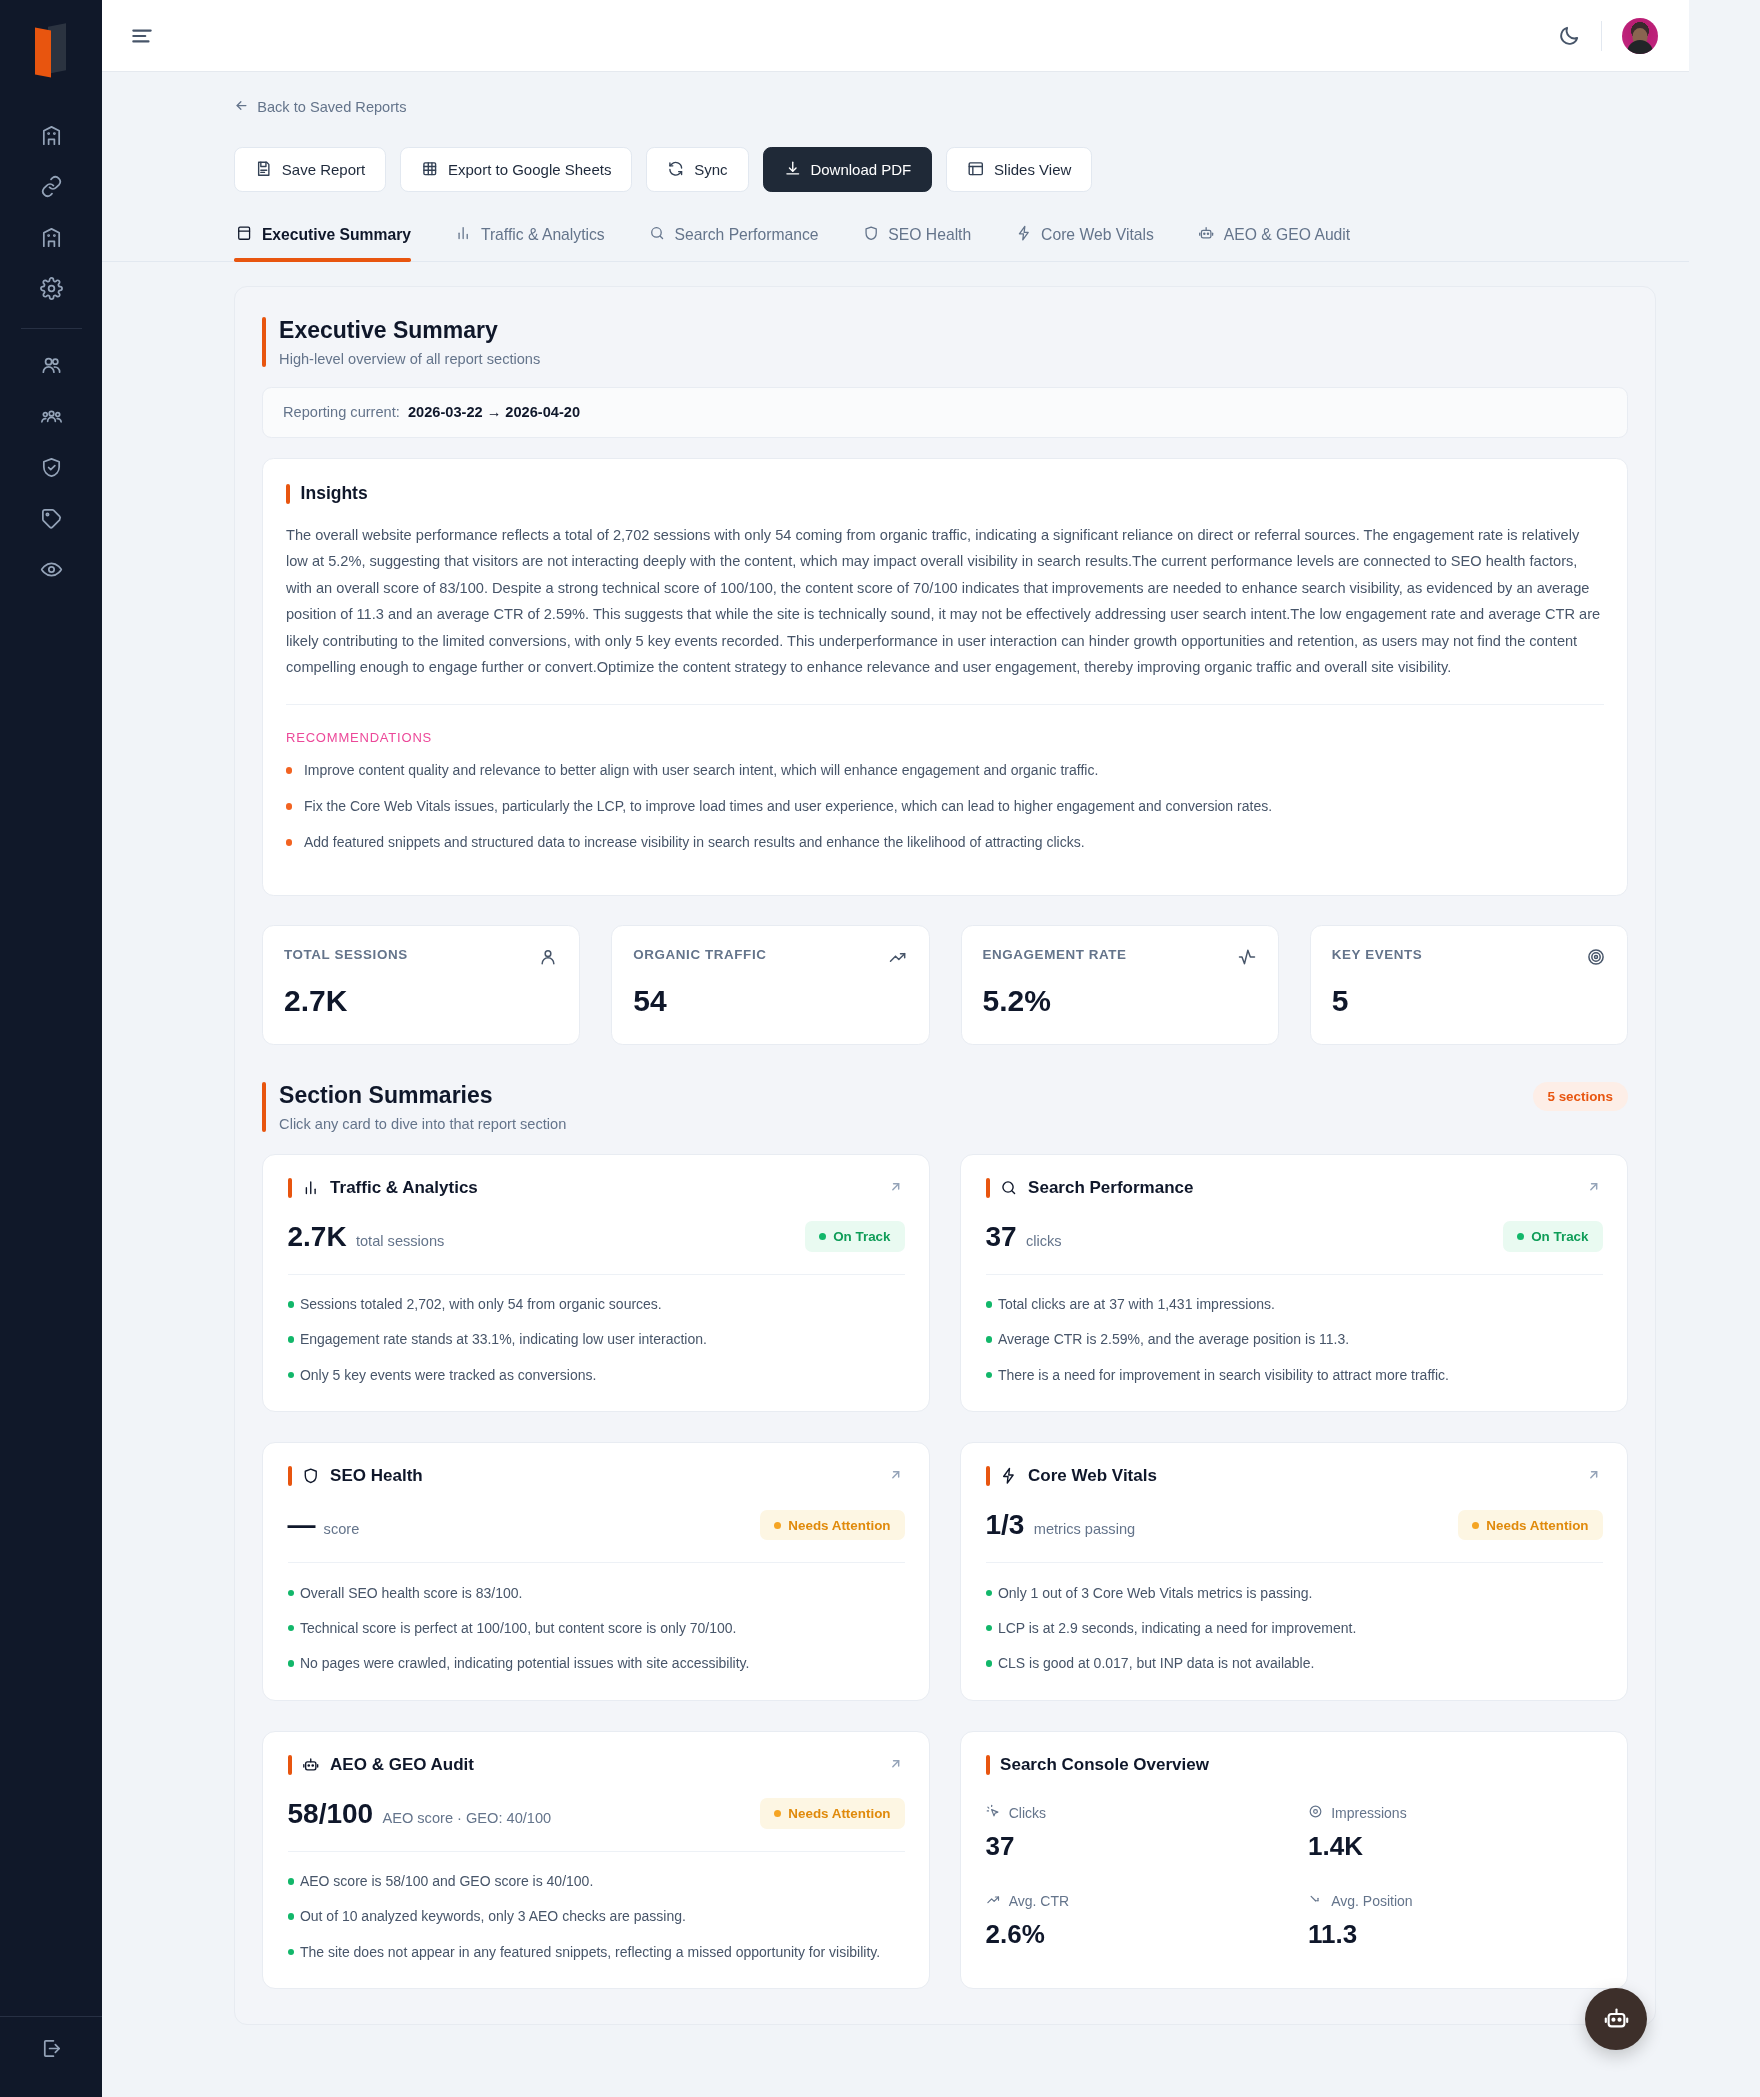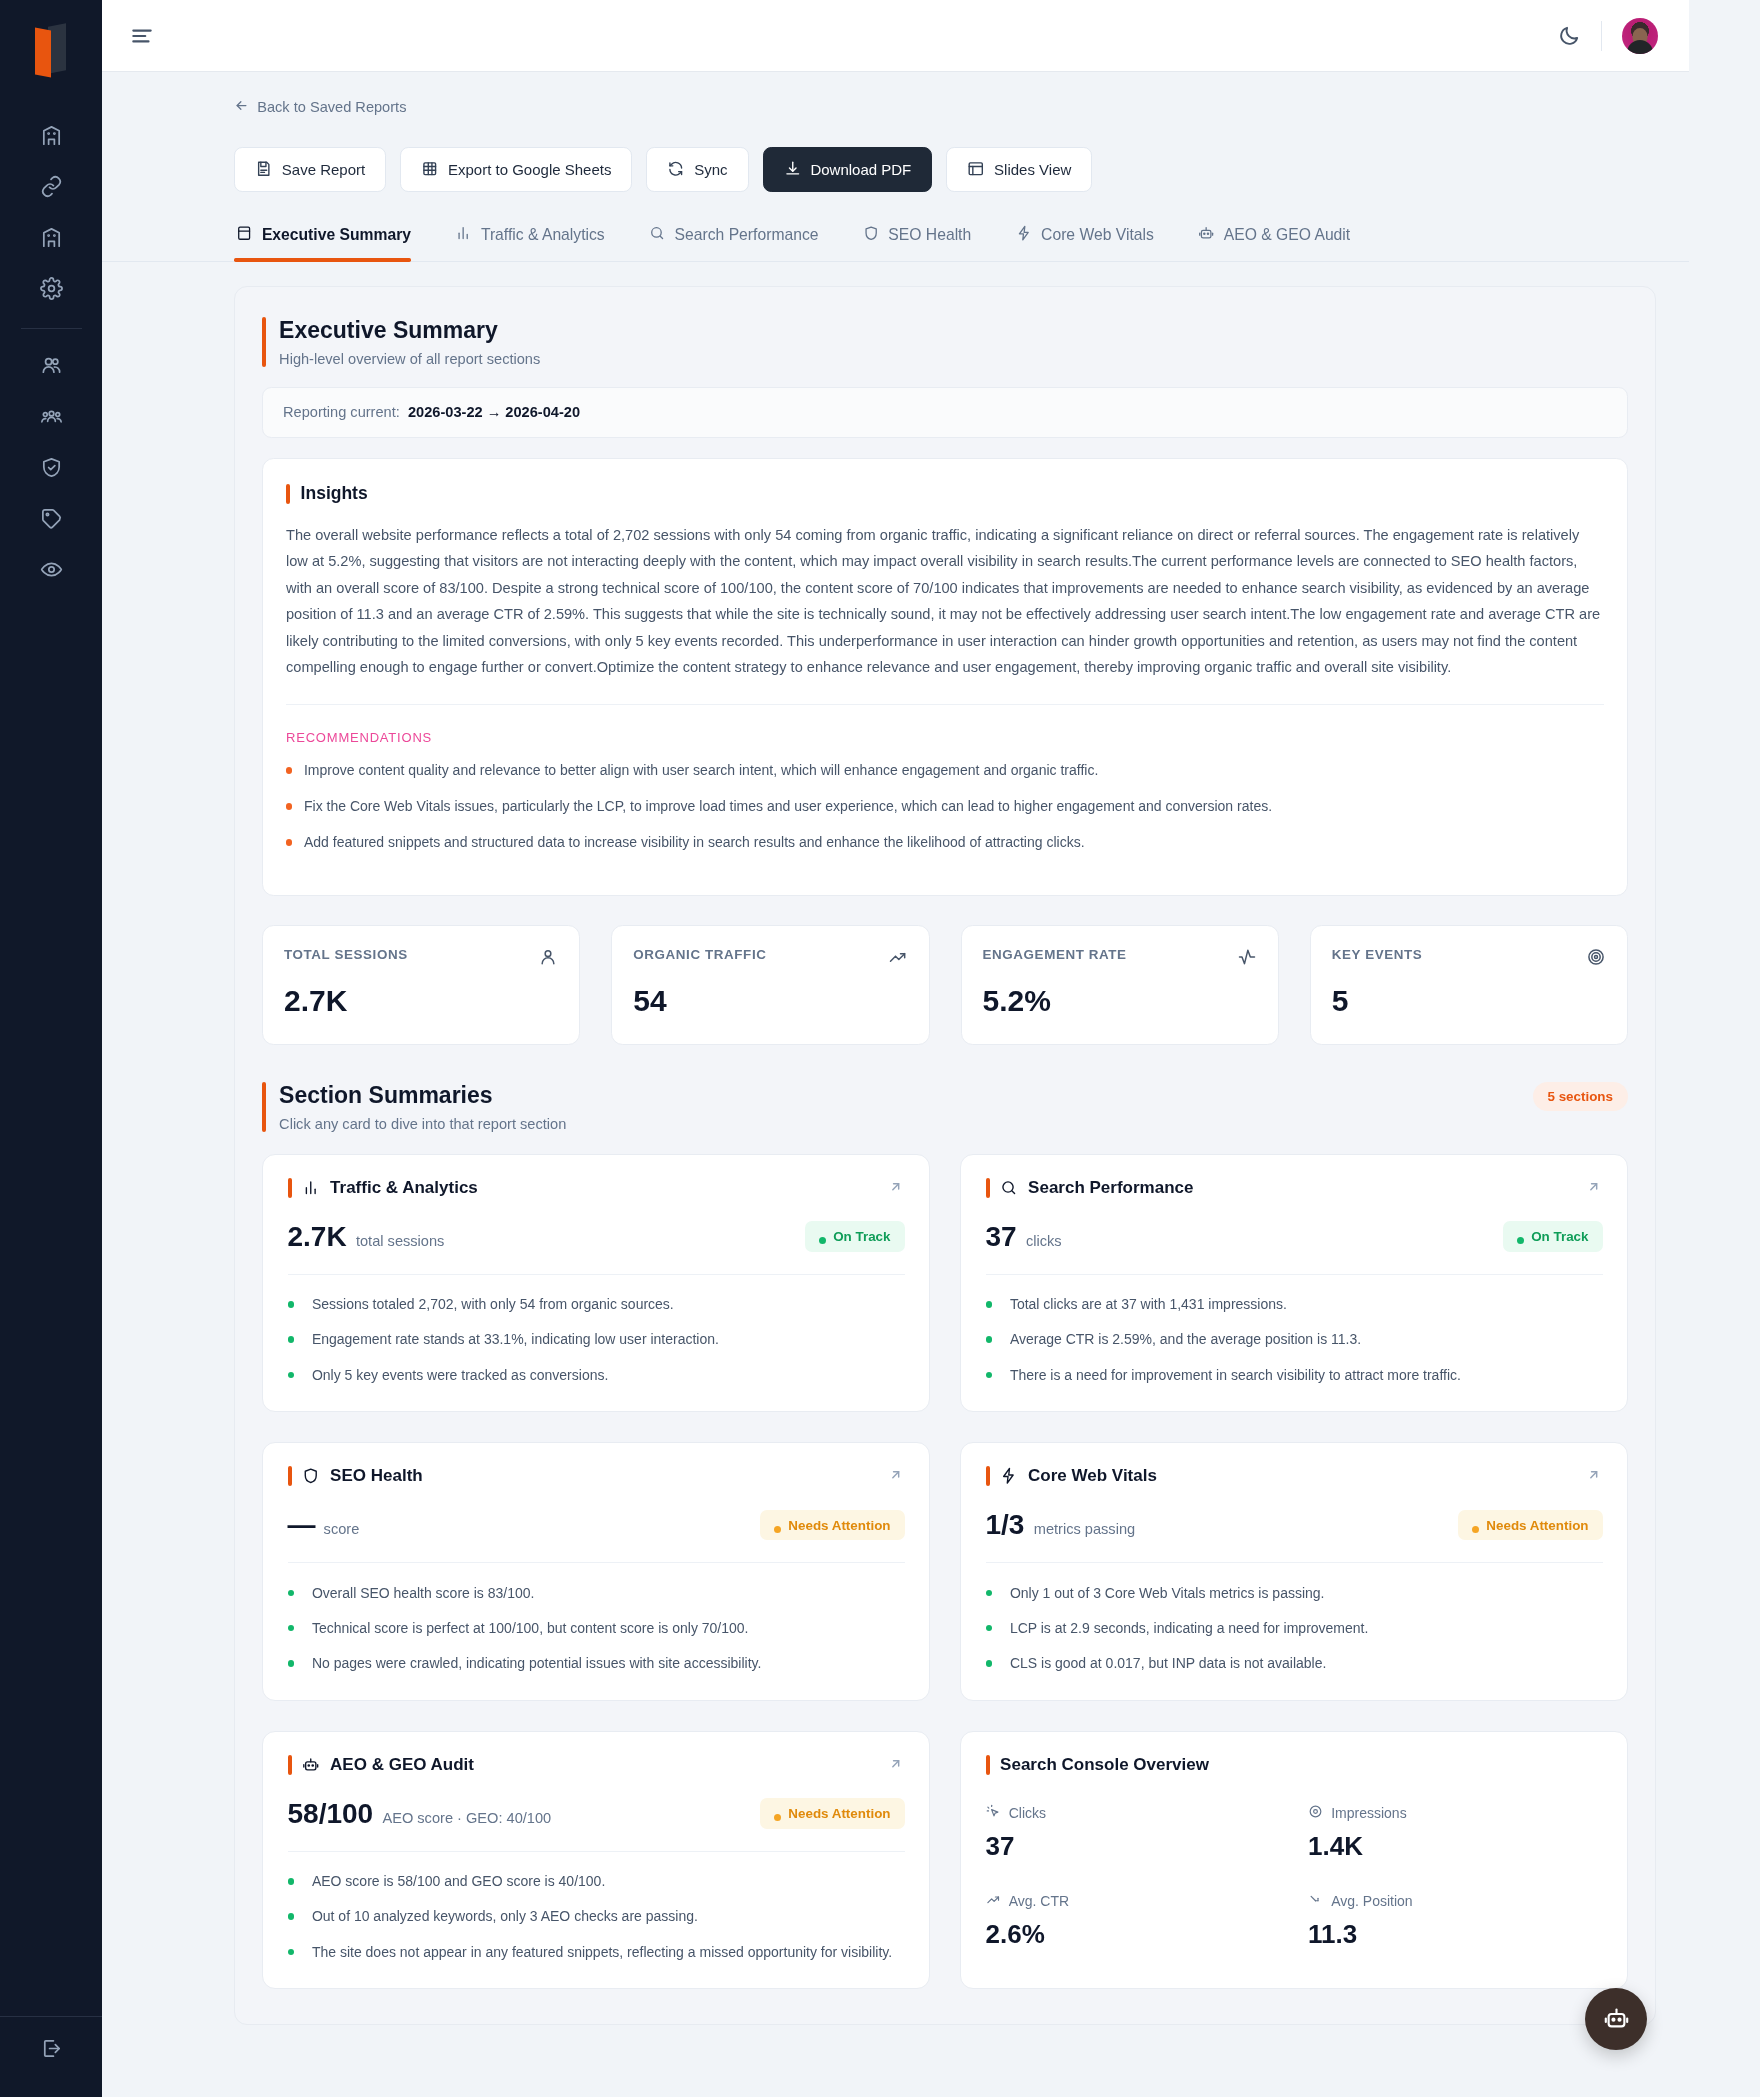--- a/index.html
+++ b/index.html
@@ -188,32 +188,32 @@
   .scard-icon { width:17.5px; height:17.5px; }
   .scard-icon svg { width:17.5px; height:17.5px; stroke:#0f172a; fill:none; stroke-width:1.9; stroke-linecap:round; stroke-linejoin:round; }
   .scard-title { font-size: 17px; font-weight: 700; color:#0f172a; }
   .arrow-out svg { width:17.5px; height:17.5px; stroke:#94a3b8; fill:none; stroke-width:2; stroke-linecap:round; stroke-linejoin:round; cursor:pointer; }
 
   .scard-metric { display:flex; align-items:center; justify-content:space-between; margin-top: 23px; }
   .metric-left { display:flex; align-items:baseline; gap: 9.3px; }
   .metric-value { font-size: 28px; font-weight: 700; color:#0f172a; }
   .metric-unit { font-size: 14.6px; color:#64748b; }
   .status {
-    display:inline-flex; align-items:flex-end; gap:7px;
+    display:inline-flex; align-items:center; gap:7px;
     font-size: 13.4px; font-weight:700; padding: 7.6px 14px; border-radius: 7px; white-space: nowrap;
   }
   .status .sdot { width:7px; height:7px; border-radius:50%; }
   .status.ontrack { background:#e9faf1; color:#0f9d58; }
   .status.ontrack .sdot { background:#12b76a; }
   .status.attention { background:#fdf6e3; color:#e08a0b; }
   .status.attention .sdot { background:#f5a524; }
 
   .scard-div { height:0.6px; background:#edf1f6; margin: 21px 0 20px 0; }
   .bullets { list-style:none; }
-  .bullet { display:flex; gap:18px; align-items:flex-start; margin-bottom: 15px; font-size:14px; color:#475569; line-height:1.45; }
+  .bullet { display:flex; gap:6px; align-items:flex-start; margin-bottom: 15px; font-size:14px; color:#475569; line-height:1.45; }
   .bullet:last-child { margin-bottom: 0; }
   .dot-green { width:6.4px; height:6.4px; border-radius:50%; background:#12b76a; margin-top: 7px; flex:0 0 6.4px; }
 
   
   .console-grid { display:grid; grid-template-columns: 1fr 1fr; gap: 30px 28px; margin-top: 29px; }
   .console-item .ci-label { display:flex; align-items:center; gap:8.2px; font-size:14px; color:#64748b; }
   .console-item .ci-label svg { width:15px; height:15px; stroke:#64748b; fill:none; stroke-width:1.9; stroke-linecap:round; stroke-linejoin:round; }
   .console-item .ci-value { font-size: 26px; font-weight: 700; color:#0f172a; margin-top: 9.3px; }
 
   

